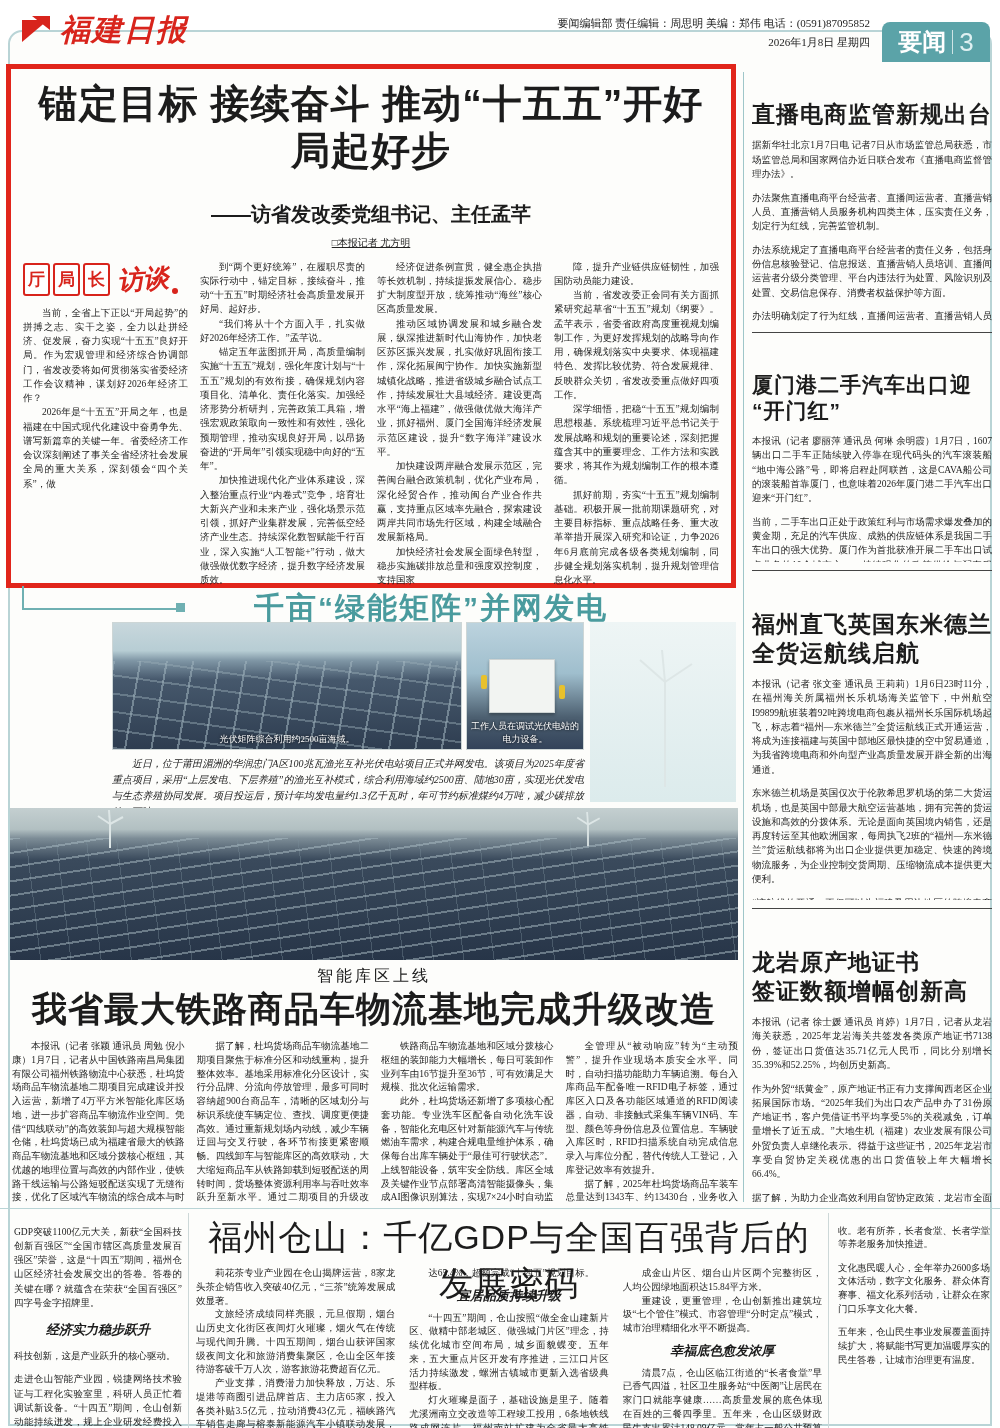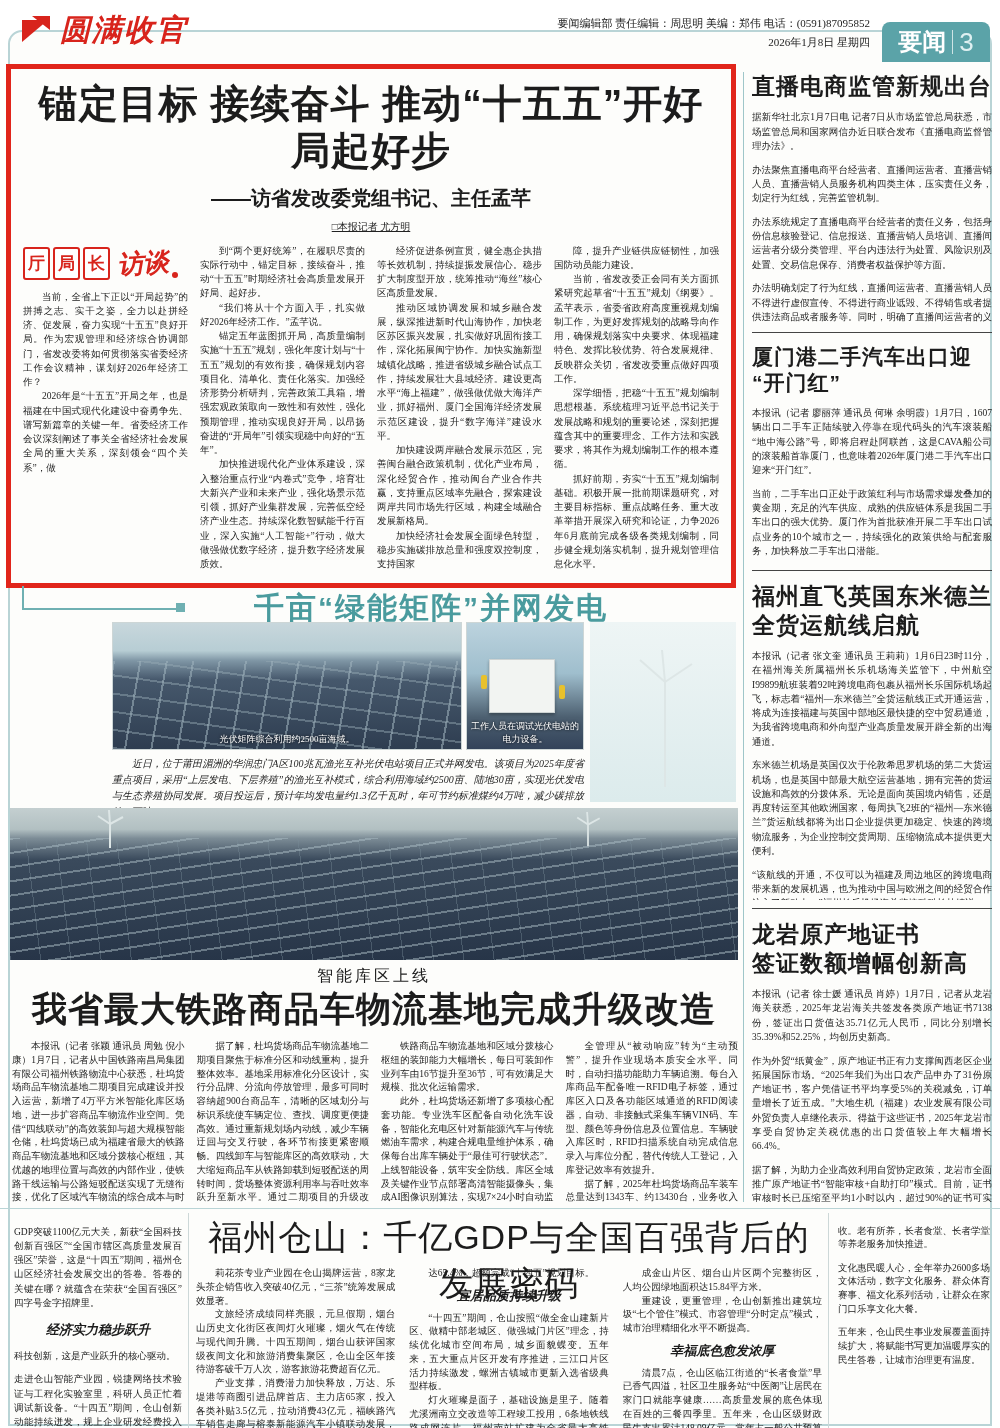--- a/index.html
+++ b/index.html
@@ -15,21 +15,21 @@
   .logo-text{display:inline-block;vertical-align:middle;font-family:"DejaVu Serif",serif;font-size:30px;font-weight:bold;color:#d8241c;font-style:italic;letter-spacing:2px;}
   .head-info{position:absolute;right:130px;top:14px;text-align:right;font-size:11px;line-height:1.7;color:#222;}
   .section-badge{position:absolute;right:10px;top:22px;width:108px;height:40px;background:#5ba3a8;border-radius:8px 8px 0 0;color:#fff;display:flex;align-items:center;justify-content:center;gap:6px;}
   .section-badge .sec{font-family:Liberation Mono, monospace;font-size:24px;font-weight:bold;}
   .section-badge .bar{width:1px;height:24px;background:rgba(255,255,255,.7);}
   .section-badge .num{font-family:"Liberation Sans",sans-serif;font-size:26px;color:#dff0f1;}
 
   
   .main-box{position:absolute;left:6px;top:64px;width:730px;height:524px;border:5px solid #e1251b;background:#fdfdfb;box-sizing:border-box;padding:8px 12px;}
   .main-headline{font-family:"Liberation Sans","DejaVu Sans",sans-serif;font-weight:900;font-size:39px;letter-spacing:1px;text-align:center;line-height:1.2;margin-top:4px;}
-  .main-sub{font-family:"Liberation Sans",sans-serif;font-size:20px;font-weight:bold;text-align:center;margin-top:10px;}
+  .main-sub{font-family:"Liberation Sans",sans-serif;font-size:20px;font-weight:bold;text-align:center;margin-top:26px;}
   .main-byline{font-size:10px;text-align:center;margin-top:8px;color:#222;text-decoration:underline;}
   .main-cols{display:flex;gap:12px;margin-top:10px;height:352px;overflow:hidden;}
   .mcol{flex:1;font-size:9.5px;line-height:1.5;text-align:justify;overflow:hidden;}
   .mcol p,.scol p,.bcol p{margin:0;text-indent:2em;}
   .kicker-badge{display:flex;align-items:center;gap:3px;margin:2px 0 8px 0;height:36px;}
   .kbox{font-family:"Liberation Sans",sans-serif;display:inline-block;border:2px solid #d8241c;color:#d8241c;font-weight:900;font-size:17px;padding:2px 3px;border-radius:3px;background:#fff;}
   .kscript{font-family:"DejaVu Serif",serif;font-style:italic;font-weight:bold;color:#d8241c;font-size:26px;transform:rotate(-4deg);margin-left:4px;}
   .kdot{width:6px;height:6px;background:#d8241c;border-radius:50%;align-self:flex-end;margin-bottom:4px;}
 
   
@@ -56,21 +56,21 @@
   
   .lg-kicker{position:absolute;left:10px;top:966px;width:728px;text-align:center;font-family:"Liberation Sans",sans-serif;font-size:16px;letter-spacing:3px;}
   .lg-headline{position:absolute;left:10px;top:986px;width:728px;text-align:center;font-family:"Liberation Sans",sans-serif;font-weight:900;font-size:35px;letter-spacing:1px;}
   .lg-cols{position:absolute;left:12px;top:1040px;width:726px;height:162px;display:flex;gap:12px;overflow:hidden;}
   .scol{flex:1;font-size:9.5px;line-height:1.45;text-align:justify;overflow:hidden;}
 
   
   .sidebar{position:absolute;left:752px;top:72px;width:240px;height:1130px;}
   .sidebar .vline{position:absolute;left:-9px;top:0;bottom:0;width:1px;background:#9fc6c9;}
   .sb-art{position:absolute;left:0;width:240px;overflow:hidden;}
-  .sb-head{font-family:"Liberation Sans",sans-serif;font-weight:900;font-size:23px;line-height:1.25;letter-spacing:1px;margin-bottom:8px;}
+  .sb-head{font-family:"Liberation Sans",sans-serif;font-weight:900;font-size:23px;line-height:1.25;letter-spacing:1px;margin-bottom:8px;margin-top:28px;}
   .sb-body{font-size:9.5px;line-height:1.5;text-align:justify;}
   .sb-rule{position:absolute;left:0;width:240px;height:1px;background:#444;}
 
   
   .bottom{position:absolute;left:0;top:1208px;width:1000px;height:220px;border-top:1px solid #b9d4d6;}
   .b-lede{position:absolute;left:14px;top:6px;width:168px;height:212px;font-size:9.5px;line-height:1.5;text-align:justify;overflow:hidden;}
   .b-vline1{position:absolute;left:188px;top:4px;bottom:0;width:1px;background:#cdd8d8;}
   .b-vline2{position:absolute;left:828px;top:4px;bottom:0;width:1px;background:#cdd8d8;}
   .b-headline{position:absolute;left:196px;top:6px;width:626px;text-align:center;font-family:"Liberation Sans",sans-serif;font-weight:400;font-size:34px;letter-spacing:1px;}
   .b-cols{position:absolute;left:196px;top:58px;width:626px;height:162px;display:flex;gap:14px;overflow:hidden;}
@@ -79,21 +79,21 @@
   .sec-head{font-family:"Liberation Sans",sans-serif;font-weight:bold;font-size:13px;text-align:center;margin:6px 0;text-indent:0;font-style:italic;}
 </style>
 </head>
 <body>
 
 <div class="page">
   <div class="frame"></div>
 
   <div class="masthead">
     <span class="logo-mark"></span>
-    <span class="logo-text">圆满收官</span>
+    <span class="logo-text">福建日报</span>
   </div>
   <div class="head-info">
     <div>要闻编辑部  责任编辑：周思明  美编：郑伟  电话：(0591)87095852</div>
     <div>2026年1月8日  星期四</div>
   </div>
   <div class="section-badge">
     <span class="sec">要闻</span>
     <span class="bar"></span>
     <span class="num">3</span>
   </div>

